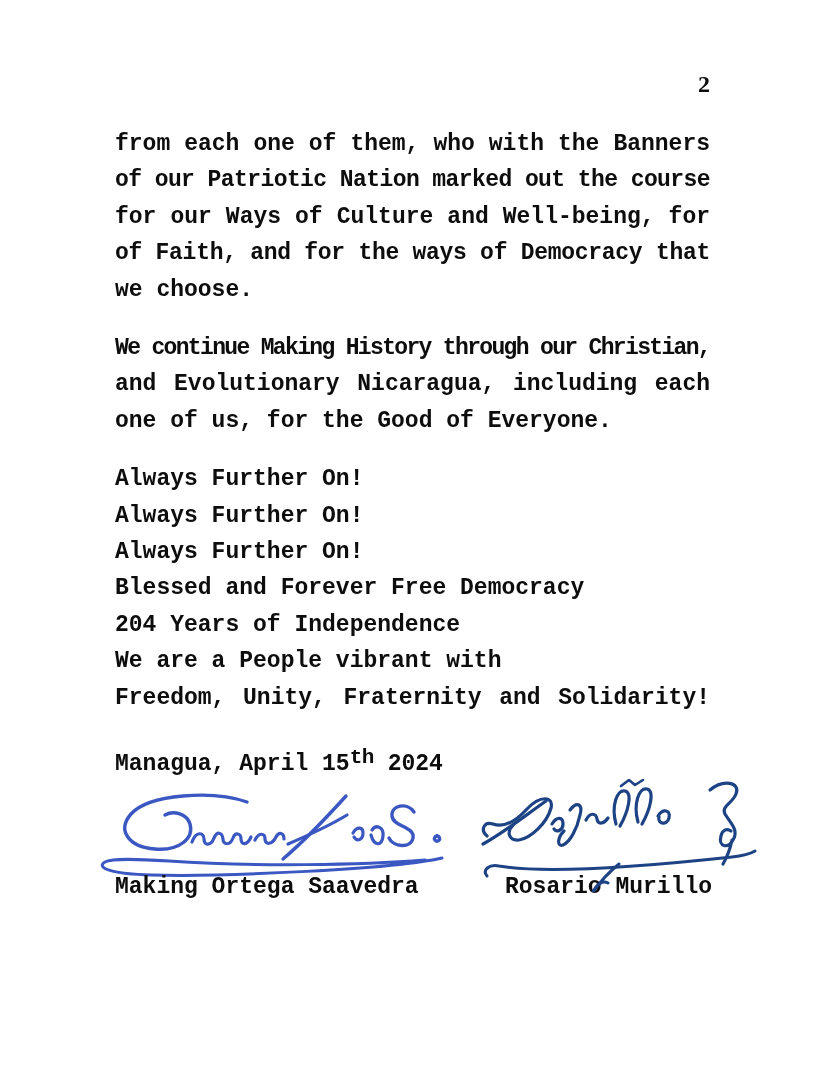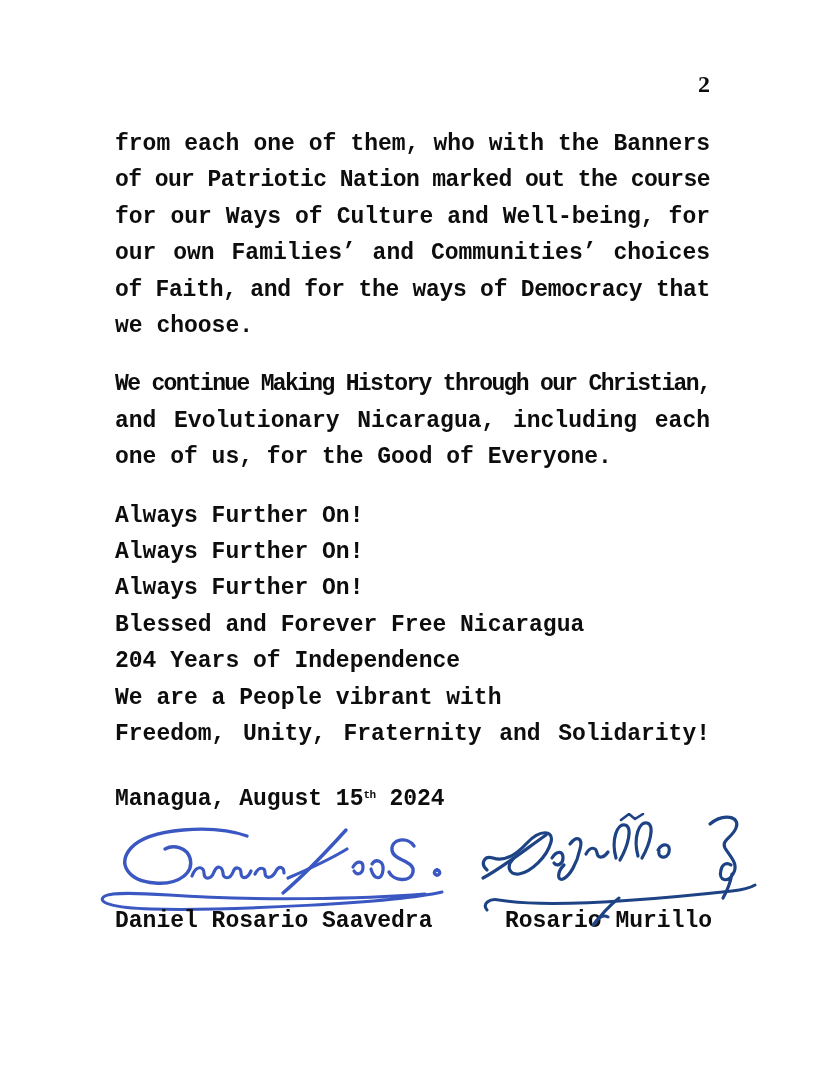--- a/index.html
+++ b/index.html
@@ -26,21 +26,21 @@
     text-align: right;
   }
   .para { width: 595px; }
   .para.p1 { margin-top: 26px; }
   .para.p2 { margin-top: 22px; }
   .para.slogans { margin-top: 22px; }
   .line { white-space: pre; }
   .line-text { display: inline-block; white-space: pre; }
   .dateline { margin-top: 24px; white-space: pre; }
   .dateline .sup {
-    font-size: 11px;
+    font-size: 21px;
     vertical-align: 7px;
     letter-spacing: -0.5px;
   }
   .sig-row { position: relative; height: 96px; }
   .sig { position: absolute; pointer-events: none; }
   .sig path { fill: none; stroke-linecap: round; stroke-linejoin: round; }
   .sig-ortega { left: -20px; top: 6px; }
   .sig-ortega path { stroke: var(--ortega-ink, #3a57c2); }
   .sig-murillo { left: 365px; top: -4px; z-index: 2; }
   .sig-murillo path { stroke: var(--murillo-ink, #1d4385); }
@@ -51,42 +51,41 @@
 <body>
 
 <div class="page" style="--paper: #ffffff; --text: #0d0d0d; --ortega-ink: #3a57c2; --murillo-ink: #1d4385;">
 
   <div class="page-number">2</div>
 
   <div class="para p1">
       <div class="line"><span class="line-text" style="word-spacing: 0.1875px;">from each one of them, who with the Banners</span></div>
       <div class="line"><span class="line-text" style="letter-spacing: -0.580208px;">of our Patriotic Nation marked out the course</span></div>
       <div class="line"><span class="line-text" style="word-spacing: 0.214286px;">for our Ways of Culture and Well-being, for</span></div>
-      <div class="line"><span class="line-text" style="word-spacing: 3.05938px;">our own Families’ and Communities’ choices</span></div>
       <div class="line"><span class="line-text" style="letter-spacing: -0.27983px;">of Faith, and for the ways of Democracy that</span></div>
       <div class="line"><span class="line-text">we choose.</span></div>
     </div>
 
   <div class="para p2">
       <div class="line"><span class="line-text" style="letter-spacing: -1.65944px;">We continue Making History through our Christian,</span></div>
       <div class="line"><span class="line-text" style="word-spacing: 3.82422px;">and Evolutionary Nicaragua, including each</span></div>
       <div class="line"><span class="line-text">one of us, for the Good of Everyone.</span></div>
     </div>
 
   <div class="para slogans">
       <div class="line"><span class="line-text">Always Further On!</span></div>
       <div class="line"><span class="line-text">Always Further On!</span></div>
       <div class="line"><span class="line-text">Always Further On!</span></div>
-      <div class="line"><span class="line-text">Blessed and Forever Free Nicaragua</span></div>
+      <div class="line"><span class="line-text">Blessed and Forever Free Democracy</span></div>
       <div class="line"><span class="line-text">204 Years of Independence</span></div>
       <div class="line"><span class="line-text">We are a People vibrant with</span></div>
       <div class="line"><span class="line-text" style="word-spacing: 3.82422px;">Freedom, Unity, Fraternity and Solidarity!</span></div>
     </div>
 
-  <div class="dateline"><span>Managua, August 15</span><span class="sup">th</span><span> 2024</span></div>
+  <div class="dateline"><span>Managua, April 15</span><span class="sup">th</span><span> 2024</span></div>
 
   <div class="sig-row">
 
     <svg class="sig sig-ortega" width="360" height="92" viewBox="0 0 360 92" xmlns="http://www.w3.org/2000/svg">
       <path stroke-width="3.4" d="M152,13 C118,1 54,5 36,25 C22,41 33,58 60,60 C85,62 99,49 95,35 C92,25 79,21 70,26"></path>
       <path stroke-width="3.2" d="M97,53 C101,42 109,43 109,50 C109,57 116,57 119,49 C122,42 127,43 128,50 C128,56 135,57 138,49 C140,43 146,44 146,50 C146,56 152,57 156,48"></path>
       <path stroke-width="3.2" d="M160,51 C164,43 170,44 170,50 C170,56 177,56 181,48 C184,42 189,44 189,50"></path>
       <path stroke-width="3.4" d="M251,7 C232,28 208,53 188,70"></path>
       <path stroke-width="3.2" d="M193,55 C214,46 234,37 252,26"></path>
       <path stroke-width="3.2" d="M258,44 C262,37 268,38 268,44 C268,51 262,53 259,48 M276,46 C279,57 287,58 288,47 C289,38 281,35 277,41"></path>
@@ -102,15 +101,15 @@
       <path stroke-width="3.2" d="M106,41 C110,33 116,34 117,40 C118,46 124,45 128,39"></path>
       <path stroke-width="3.2" d="M136,45 C131,27 137,10 145,12 C153,14 148,33 140,47 M158,43 C153,25 159,8 167,10 C175,12 170,31 162,45 M178,37 C183,29 191,31 189,39 C187,47 177,45 179,38"></path>
       <path stroke-width="2.6" d="M141,7 L149,1 L155,6 L163,1"></path>
       <path stroke-width="3.2" d="M230,11 C243,0 261,3 256,15 C252,25 241,27 245,35 C251,45 259,51 253,61 C248,70 238,68 241,57 C242,51 247,49 251,52 M252,61 C250,71 247,78 243,85"></path>
       <path stroke-width="3" d="M7,97 C2,91 9,85 19,87 C65,95 160,88 252,78 C262,77 270,75 275,72"></path>
       <path stroke-width="3" d="M139,85 C129,93 120,103 113,113 M113,113 C117,105 123,101 128,104"></path>
     </svg>
 
   </div>
 
-  <div class="names"><span class="name-1">Daniel Rosario Saavedra</span><span class="name-2">Rosario Murillo</span></div>
+  <div class="names"><span class="name-1">Making Ortega Saavedra</span><span class="name-2">Rosario Murillo</span></div>
 
 </div>
 
 </body></html>

